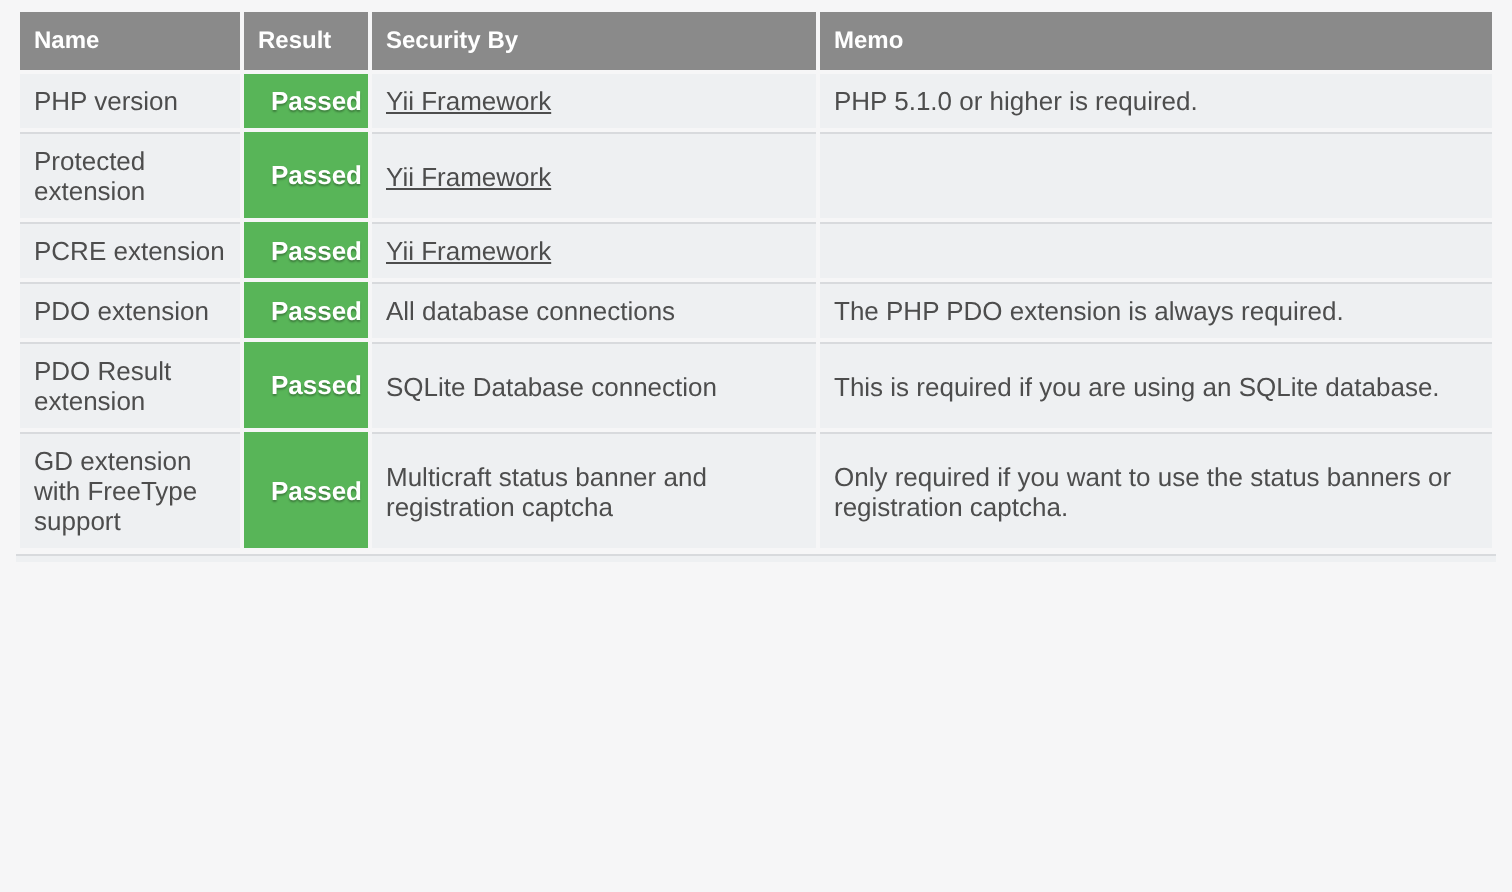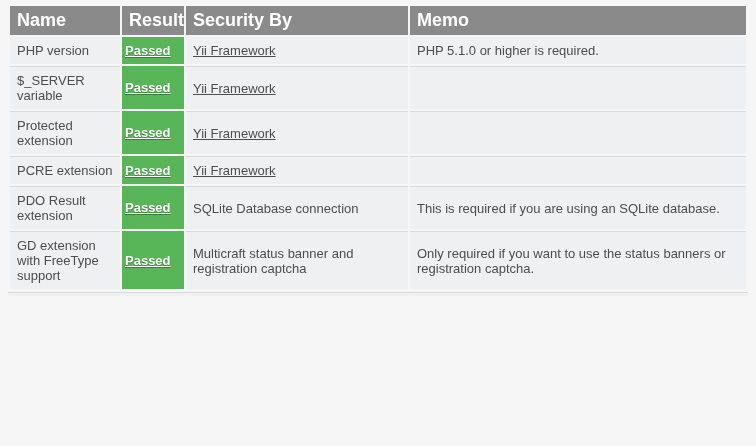--- a/index.html
+++ b/index.html
@@ -31,41 +31,41 @@
     border-spacing:2px;
   }
   col.c-name{width:110px;}
   col.c-result{width:62px;}
   col.c-req{width:222px;}
   col.c-memo{width:336px;}
   th{
     background:var(--header-bg);
     color:var(--header-text);
     font-weight:bold;
-    font-size:18px;
+    font-size:12px;
     text-align:left;
     padding:7px 6px 7px 7px;
     line-height:15px;
     white-space:nowrap;
     overflow:hidden;
   }
   td{
     background:var(--row-bg);
     padding:6px 6px 6px 7px;
     vertical-align:middle;
     line-height:15px;
     border-top:1px solid var(--divider);
     word-wrap:break-word;
   }
   tbody tr:first-child td{border-top:none;}
   td.result-cell{
-    text-align:left;
+    text-align:right;
     font-weight:bold;
     border-top:none;
-    padding-left:3px;padding-right:3px;text-decoration:underline;
+    padding-left:3px;padding-right:3px;
   }
   td.result-cell.passed{
     background:var(--passed-bg);
     color:var(--passed-text);
     text-shadow:0 1px 1px rgba(0,0,0,0.3);
   }
   td.result-cell.warning{
     background:var(--warning-bg);
     color:var(--warning-text);
     text-shadow:none;
@@ -102,36 +102,36 @@
       </tr>
     </thead>
     <tbody id="rows">
         <tr>
     <td class="name-cell">PHP version</td>
     <td class="result-cell passed">Passed</td>
     <td class="req-cell"><a href="#">Yii Framework</a></td>
     <td class="memo-cell">PHP 5.1.0 or higher is required.</td>
   </tr>
         <tr>
-    <td class="name-cell">$_SERVER variable</td>
-    <td class="result-cell passed">Passed</td>
-    <td class="req-cell"><a href="#">Yii Framework</a></td>
-    <td class="memo-cell"></td>
-  </tr>
-        <tr>
     <td class="name-cell">Protected extension</td>
     <td class="result-cell passed">Passed</td>
     <td class="req-cell"><a href="#">Yii Framework</a></td>
     <td class="memo-cell"></td>
   </tr>
         <tr>
     <td class="name-cell">PCRE extension</td>
     <td class="result-cell passed">Passed</td>
     <td class="req-cell"><a href="#">Yii Framework</a></td>
     <td class="memo-cell"></td>
+  </tr>
+        <tr>
+    <td class="name-cell">PDO extension</td>
+    <td class="result-cell passed">Passed</td>
+    <td class="req-cell"><span>All database connections</span></td>
+    <td class="memo-cell">The PHP PDO extension is always required.</td>
   </tr>
         <tr>
     <td class="name-cell">PDO Result extension</td>
     <td class="result-cell passed">Passed</td>
     <td class="req-cell"><span>SQLite Database connection</span></td>
     <td class="memo-cell">This is required if you are using an SQLite database.</td>
   </tr>
         <tr>
     <td class="name-cell">GD extension with FreeType support</td>
     <td class="result-cell passed">Passed</td>

